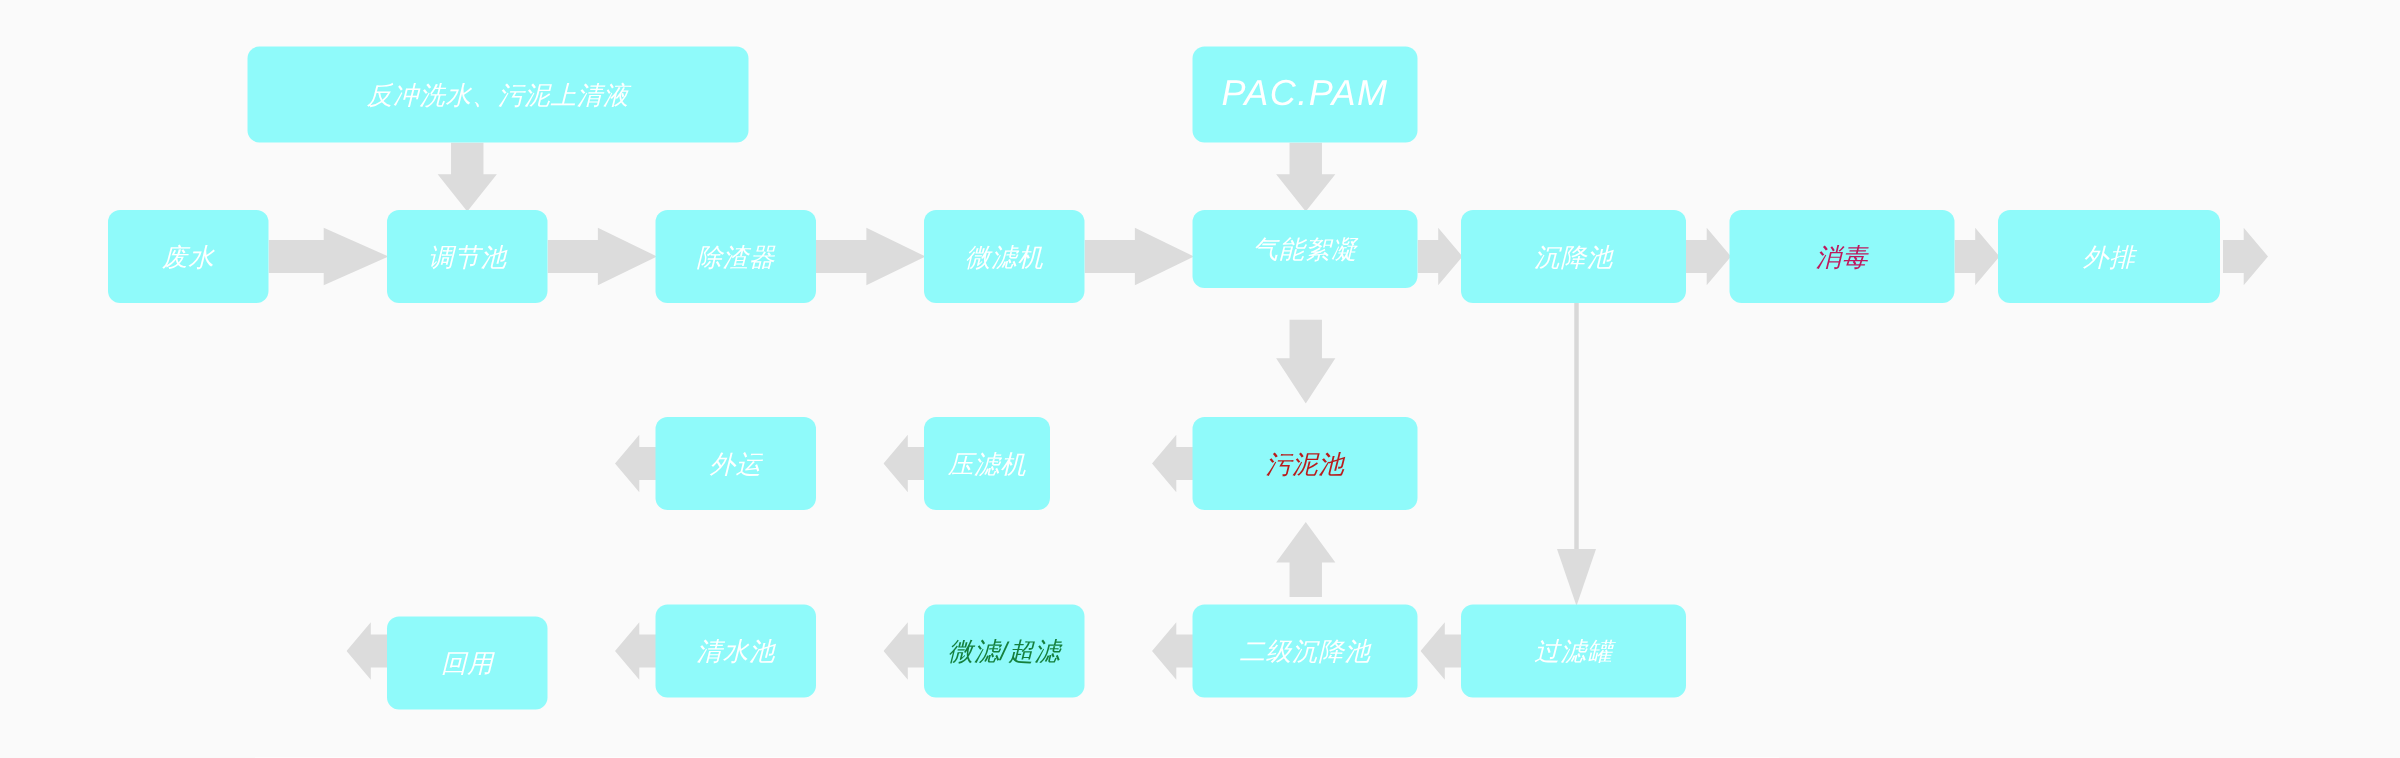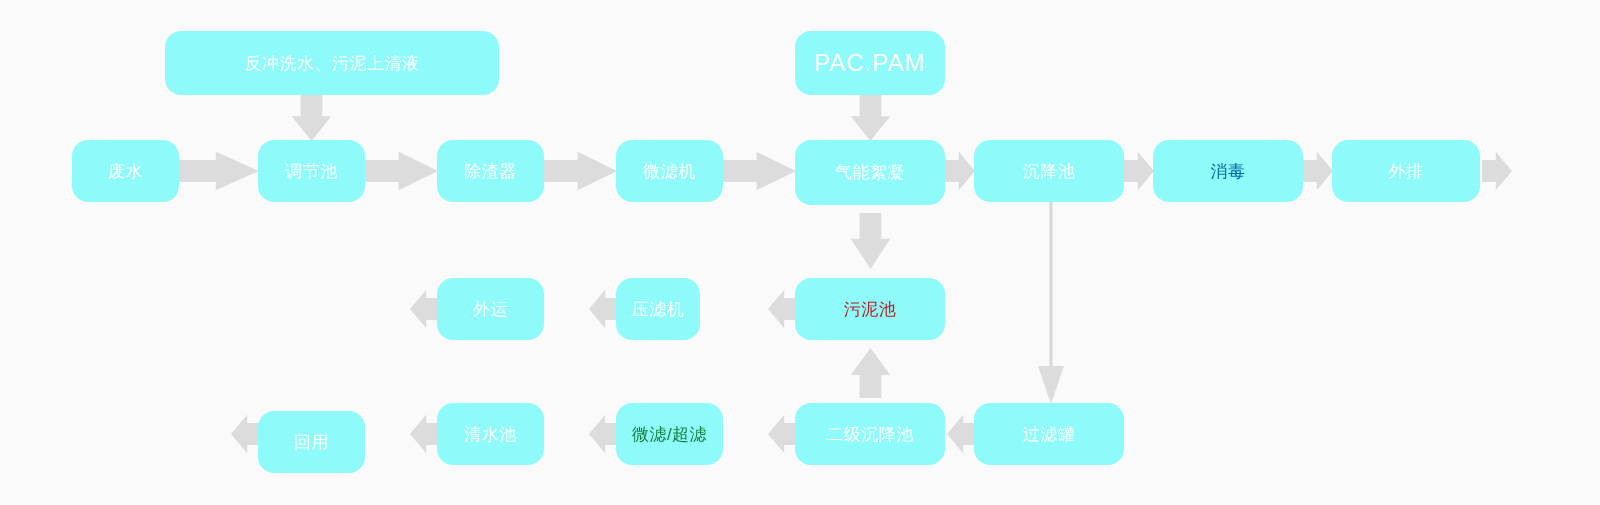--- a/index.html
+++ b/index.html
@@ -11,25 +11,26 @@
     position: relative;
     width: 1600px;
     height: 505px;
     background: #fafafa;
     font-family: "Liberation Sans", "DejaVu Sans", sans-serif;
     overflow: hidden;
   }
   .node {
     position: absolute;
     background: #8ffafa;
-    border-radius: 16px;
+    border-radius: 8px;
     display: flex;
     align-items: center;
     justify-content: center;
     box-sizing: border-box;
+    font-style: italic;
   }
   .node-label {
     color: #ffffff;
     font-size: 17px;
     line-height: 1;
     letter-spacing: 0.5px;
     white-space: nowrap;
     user-select: none;
   }
   .node-label.latin {
@@ -171,28 +172,28 @@
       </div>
       <div class="node" style="left: 258px; top: 140px; width: 107px; height: 62px; background: rgb(143, 250, 250);">
         <span class="node-label" style="color: rgb(255, 255, 255);">调节池</span>
       </div>
       <div class="node" style="left: 437px; top: 140px; width: 107px; height: 62px; background: rgb(143, 250, 250);">
         <span class="node-label" style="color: rgb(255, 255, 255);">除渣器</span>
       </div>
       <div class="node" style="left: 616px; top: 140px; width: 107px; height: 62px; background: rgb(143, 250, 250);">
         <span class="node-label" style="color: rgb(255, 255, 255);">微滤机</span>
       </div>
-      <div class="node" style="left: 795px; top: 140px; width: 150px; height: 65px; background: rgb(143, 250, 250);">
+      <div class="node" style="left: 795px; top: 140px; width: 150px; height: 52px; background: rgb(143, 250, 250);">
         <span class="node-label" style="color: rgb(255, 255, 255);">气能絮凝</span>
       </div>
       <div class="node" style="left: 974px; top: 140px; width: 150px; height: 62px; background: rgb(143, 250, 250);">
         <span class="node-label" style="color: rgb(255, 255, 255);">沉降池</span>
       </div>
       <div class="node" style="left: 1153px; top: 140px; width: 150px; height: 62px; background: rgb(143, 250, 250);">
-        <span class="node-label" style="color: #0369a1;">消毒</span>
+        <span class="node-label" style="color: #be185d;">消毒</span>
       </div>
       <div class="node" style="left: 1332px; top: 140px; width: 148px; height: 62px; background: rgb(143, 250, 250);">
         <span class="node-label" style="color: rgb(255, 255, 255);">外排</span>
       </div>
       <div class="node" style="left: 795px; top: 278px; width: 150px; height: 62px; background: rgb(143, 250, 250);">
         <span class="node-label" style="color: #b91c1c;">污泥池</span>
       </div>
       <div class="node" style="left: 616px; top: 278px; width: 84px; height: 62px; background: rgb(143, 250, 250);">
         <span class="node-label" style="color: rgb(255, 255, 255);">压滤机</span>
       </div>

